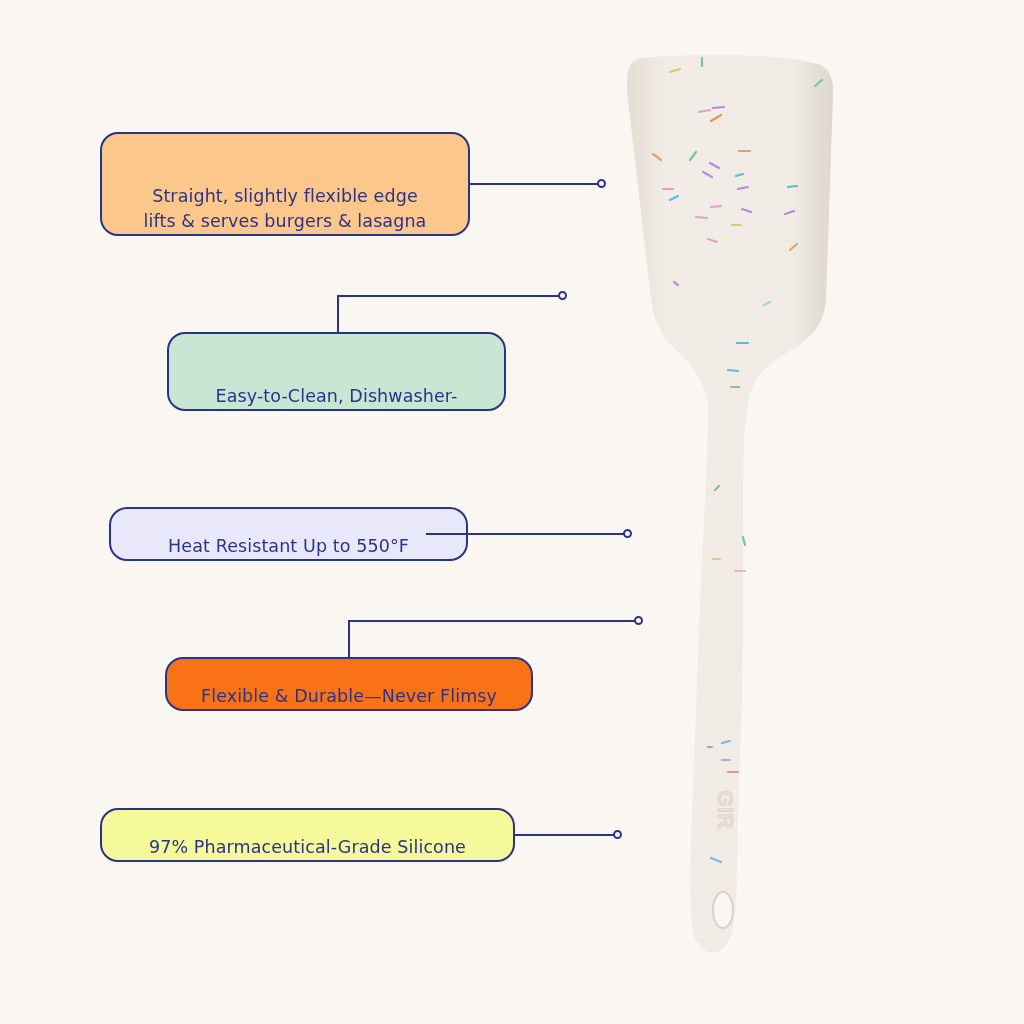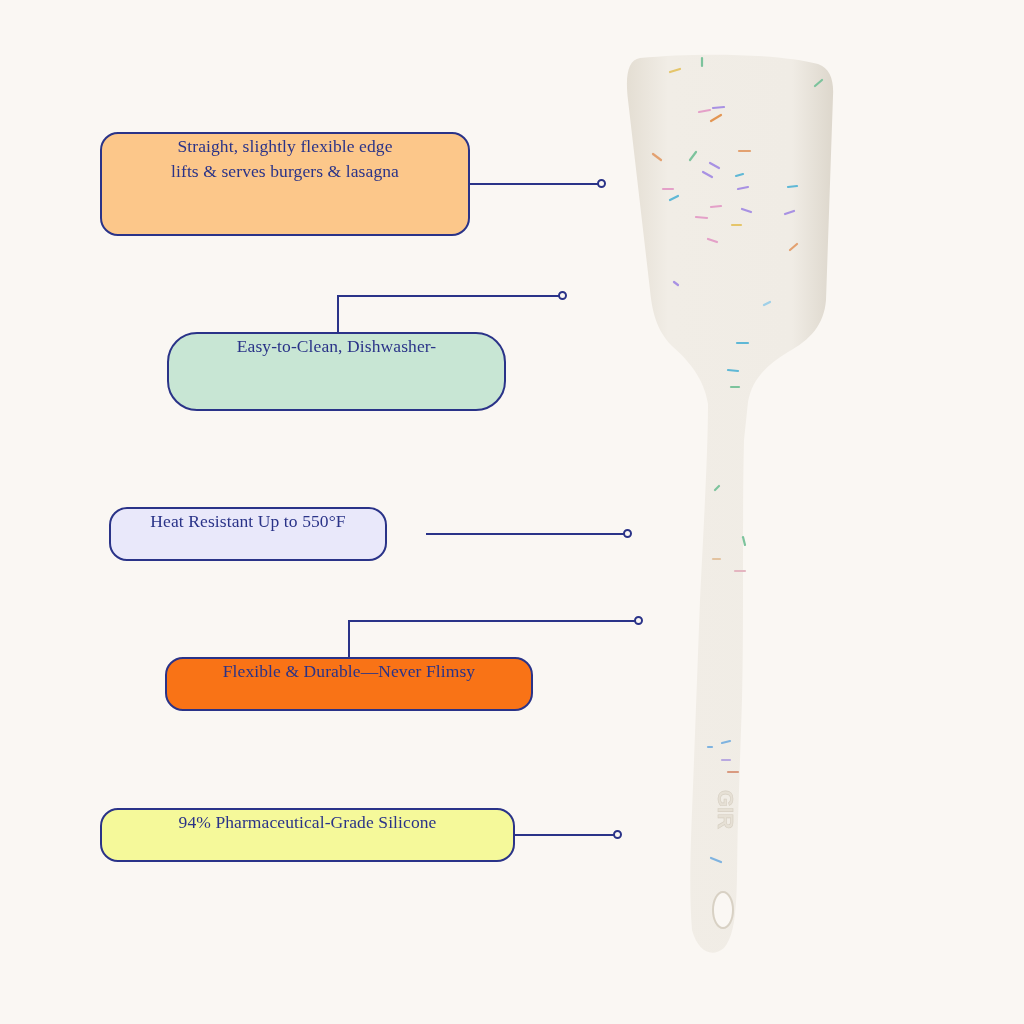--- a/index.html
+++ b/index.html
@@ -1,20 +1,20 @@
 <!DOCTYPE html>
 <html><head>
 <meta charset="utf-8">
 <style>
   html, body { margin:0; padding:0; }
   body { width:1024px; height:1024px; background:#faf7f3; position:relative; overflow:hidden;
          font-family:"DejaVu Sans", "Liberation Sans", sans-serif; }
   .callout { position:absolute; box-sizing:border-box; border:2px solid #2a3388; border-radius:18px;
-             color:#2a3388; display:flex; align-items:flex-start; justify-content:center; text-align:center;
-             font-size:17.5px; line-height:25px; letter-spacing:0.1px;font-family:Liberation Serif, serif; }
+             color:#2a3388; display:flex; align-items:flex-end; justify-content:center; text-align:center;
+             font-size:17.5px; line-height:25px; letter-spacing:0.1px; }
   .line { position:absolute; background:#2a3388; }
   .dot { position:absolute; width:9px; height:9px; border:2px solid #2a3388; border-radius:50%;
          background:#faf7f3; box-sizing:border-box; }
   svg.spatula { position:absolute; left:0; top:0; }
 </style>
 </head>
 <body>
 
 <svg class="spatula" width="1024" height="1024">
   <defs>
@@ -71,39 +71,39 @@
 
 <div class="callout" style="left:100px;top:132px;width:370px;height:104px;background:#fcc78a;">
   <div>
     <div>Straight, slightly flexible edge</div>
     <div>lifts &amp; serves burgers &amp; lasagna</div>
   </div>
 </div>
 <div class="line" style="left:470px;top:183px;width:128px;height:2px;"></div>
 <div class="dot" style="left:597px;top:179px;"></div>
 
-<div class="callout" style="left:167px;top:332px;width:339px;height:79px;background:#c8e6d4;border-radius:30px;">
+<div class="callout" style="left:167px;top:332px;width:339px;height:79px;background:#c8e6d4;">
   <div>
     <div>Easy-to-Clean, Dishwasher-</div>
   </div>
 </div>
 <div class="line" style="left:337px;top:295px;width:2px;height:38px;"></div>
 <div class="line" style="left:337px;top:295px;width:222px;height:2px;"></div>
 <div class="dot" style="left:558px;top:291px;"></div>
 
-<div class="callout" style="left:109px;top:507px;width:278px;height:54px;background:#e9e8fa;">
+<div class="callout" style="left:109px;top:507px;width:359px;height:54px;background:#e9e8fa;">
   <div>Heat Resistant Up to 550°F</div>
 </div>
 <div class="line" style="left:426px;top:533px;width:198px;height:2px;"></div>
 <div class="dot" style="left:623px;top:529px;"></div>
 
 <div class="callout" style="left:165px;top:657px;width:368px;height:54px;background:#f97316;">
   <div>Flexible &amp; Durable—Never Flimsy</div>
 </div>
 <div class="line" style="left:348px;top:620px;width:2px;height:38px;"></div>
 <div class="line" style="left:348px;top:620px;width:287px;height:2px;"></div>
 <div class="dot" style="left:634px;top:616px;"></div>
 
 <div class="callout" style="left:100px;top:808px;width:415px;height:54px;background:#f5f99a;">
-  <div>94% Pharmaceutical-Grade Silicone</div>
+  <div>97% Pharmaceutical-Grade Silicone</div>
 </div>
 <div class="line" style="left:515px;top:834px;width:99px;height:2px;"></div>
 <div class="dot" style="left:613px;top:830px;"></div>
 
 </body></html>

